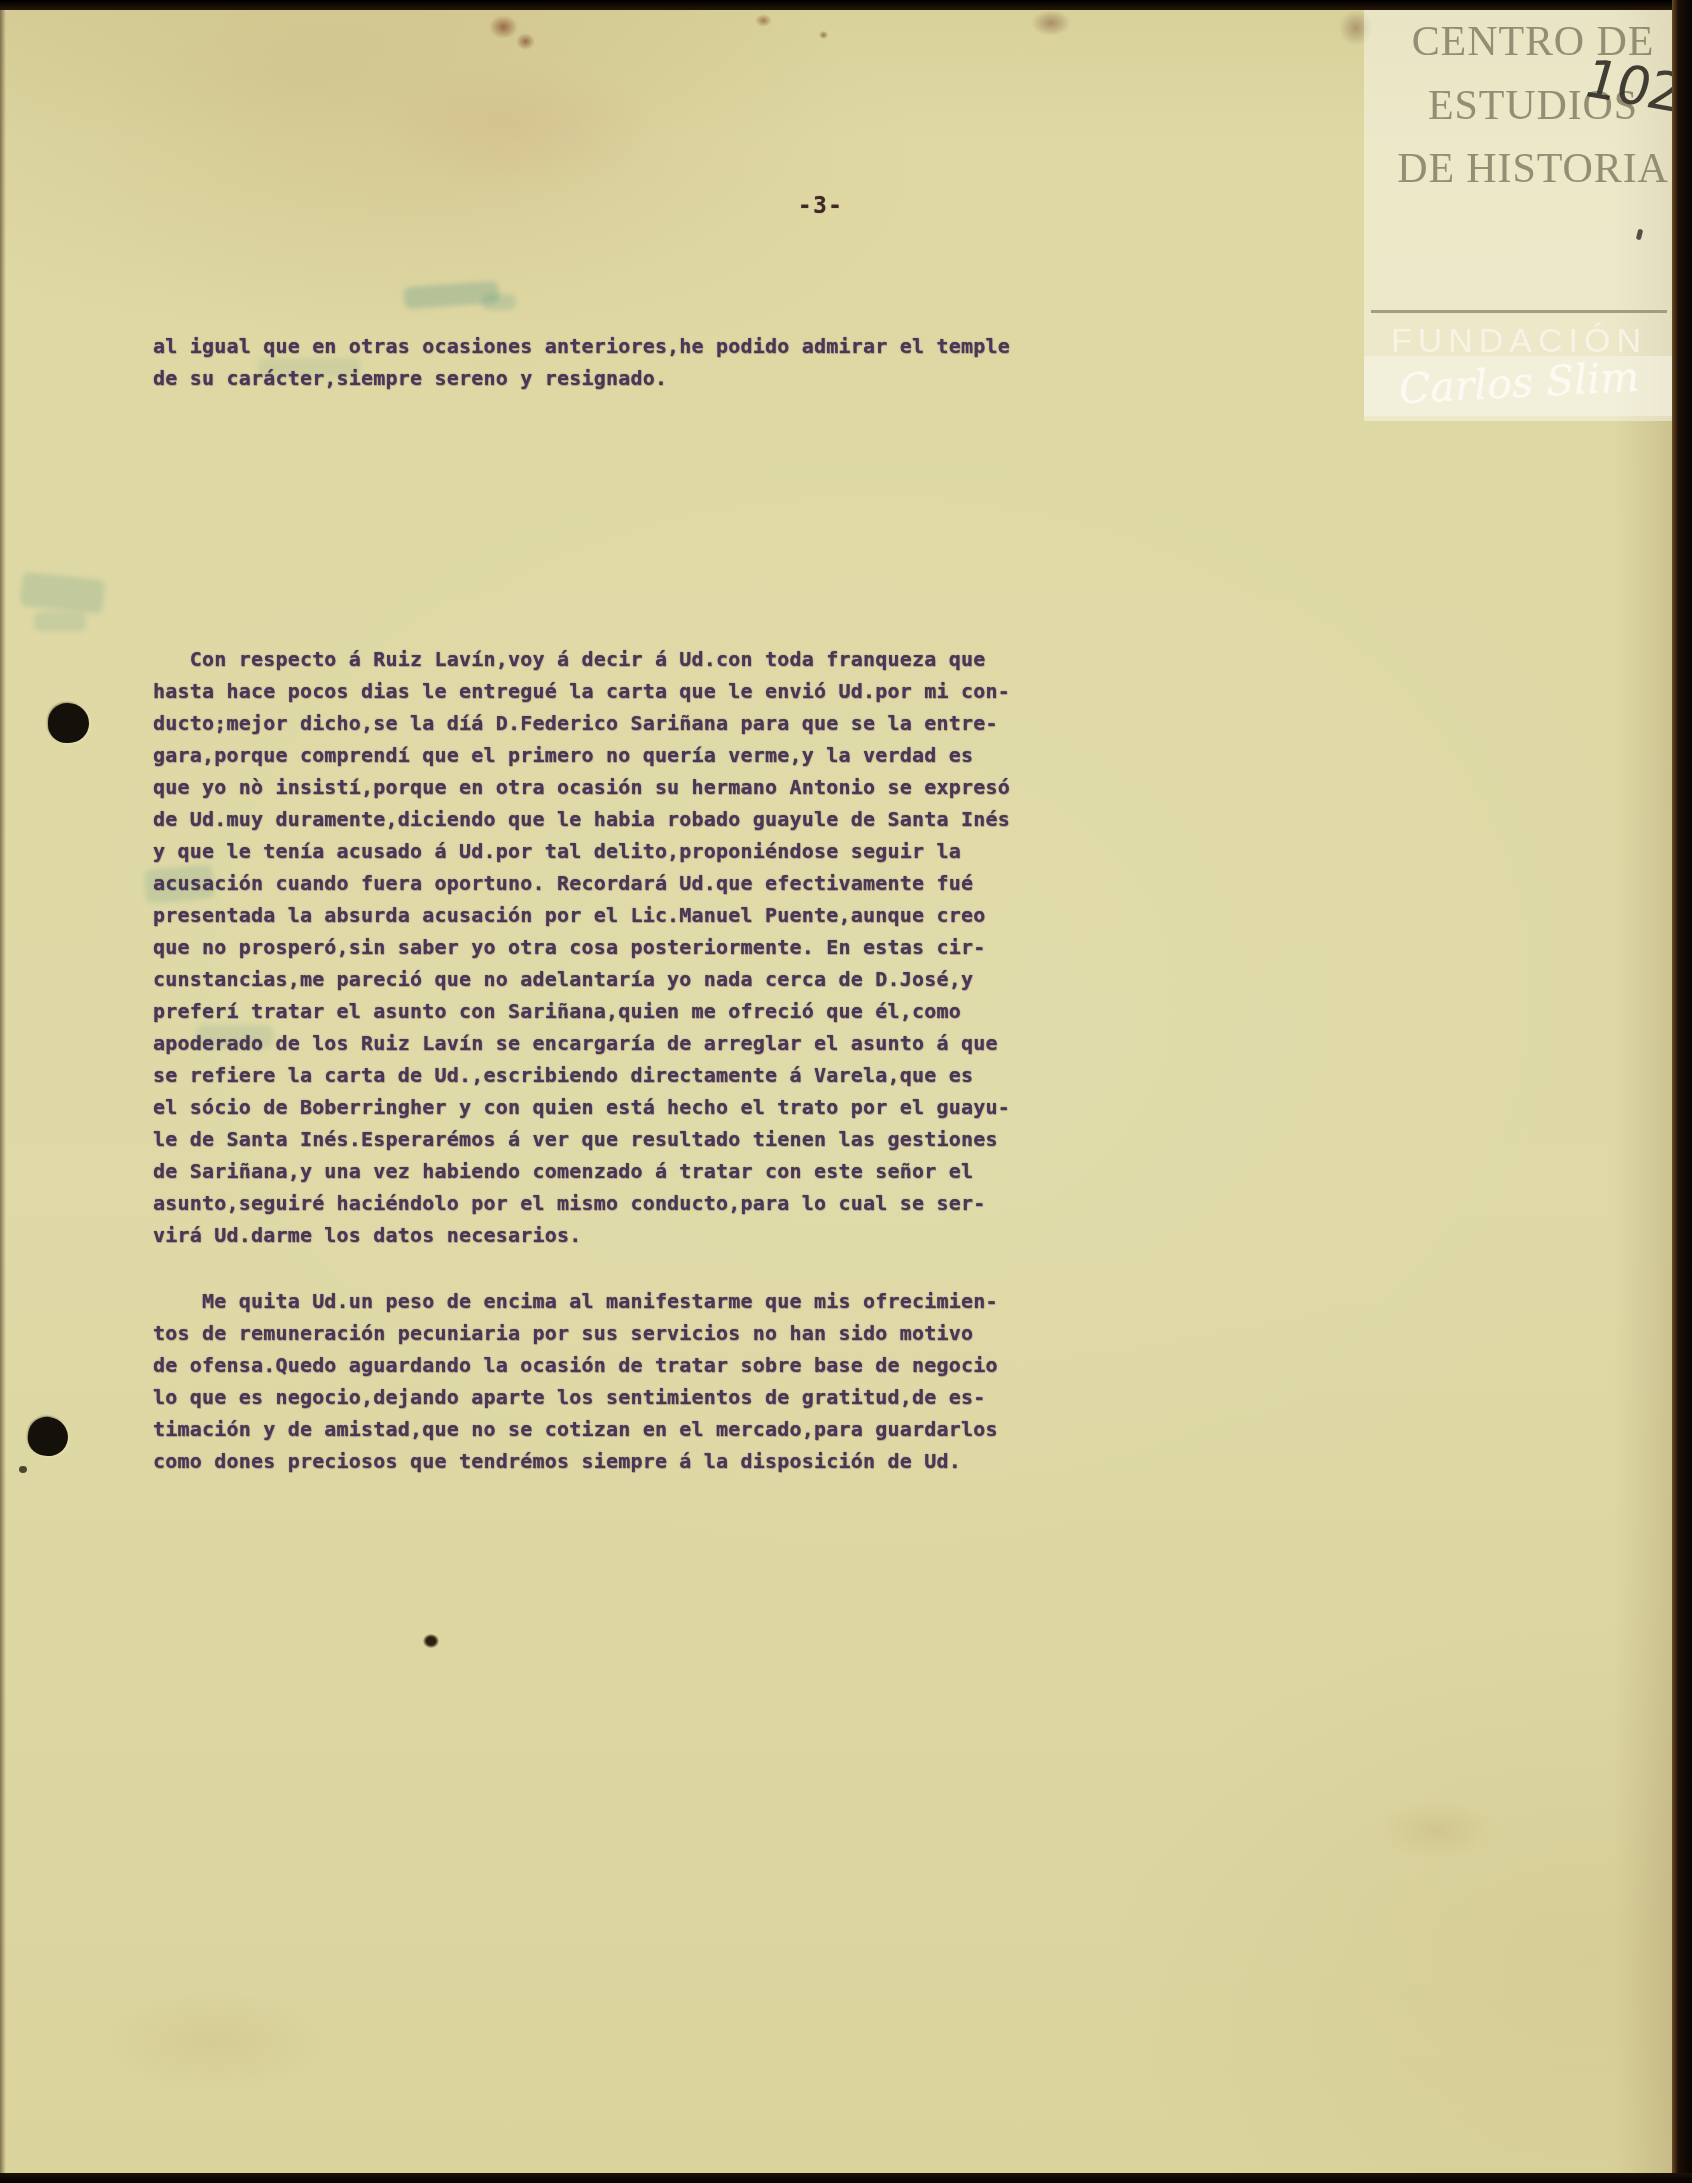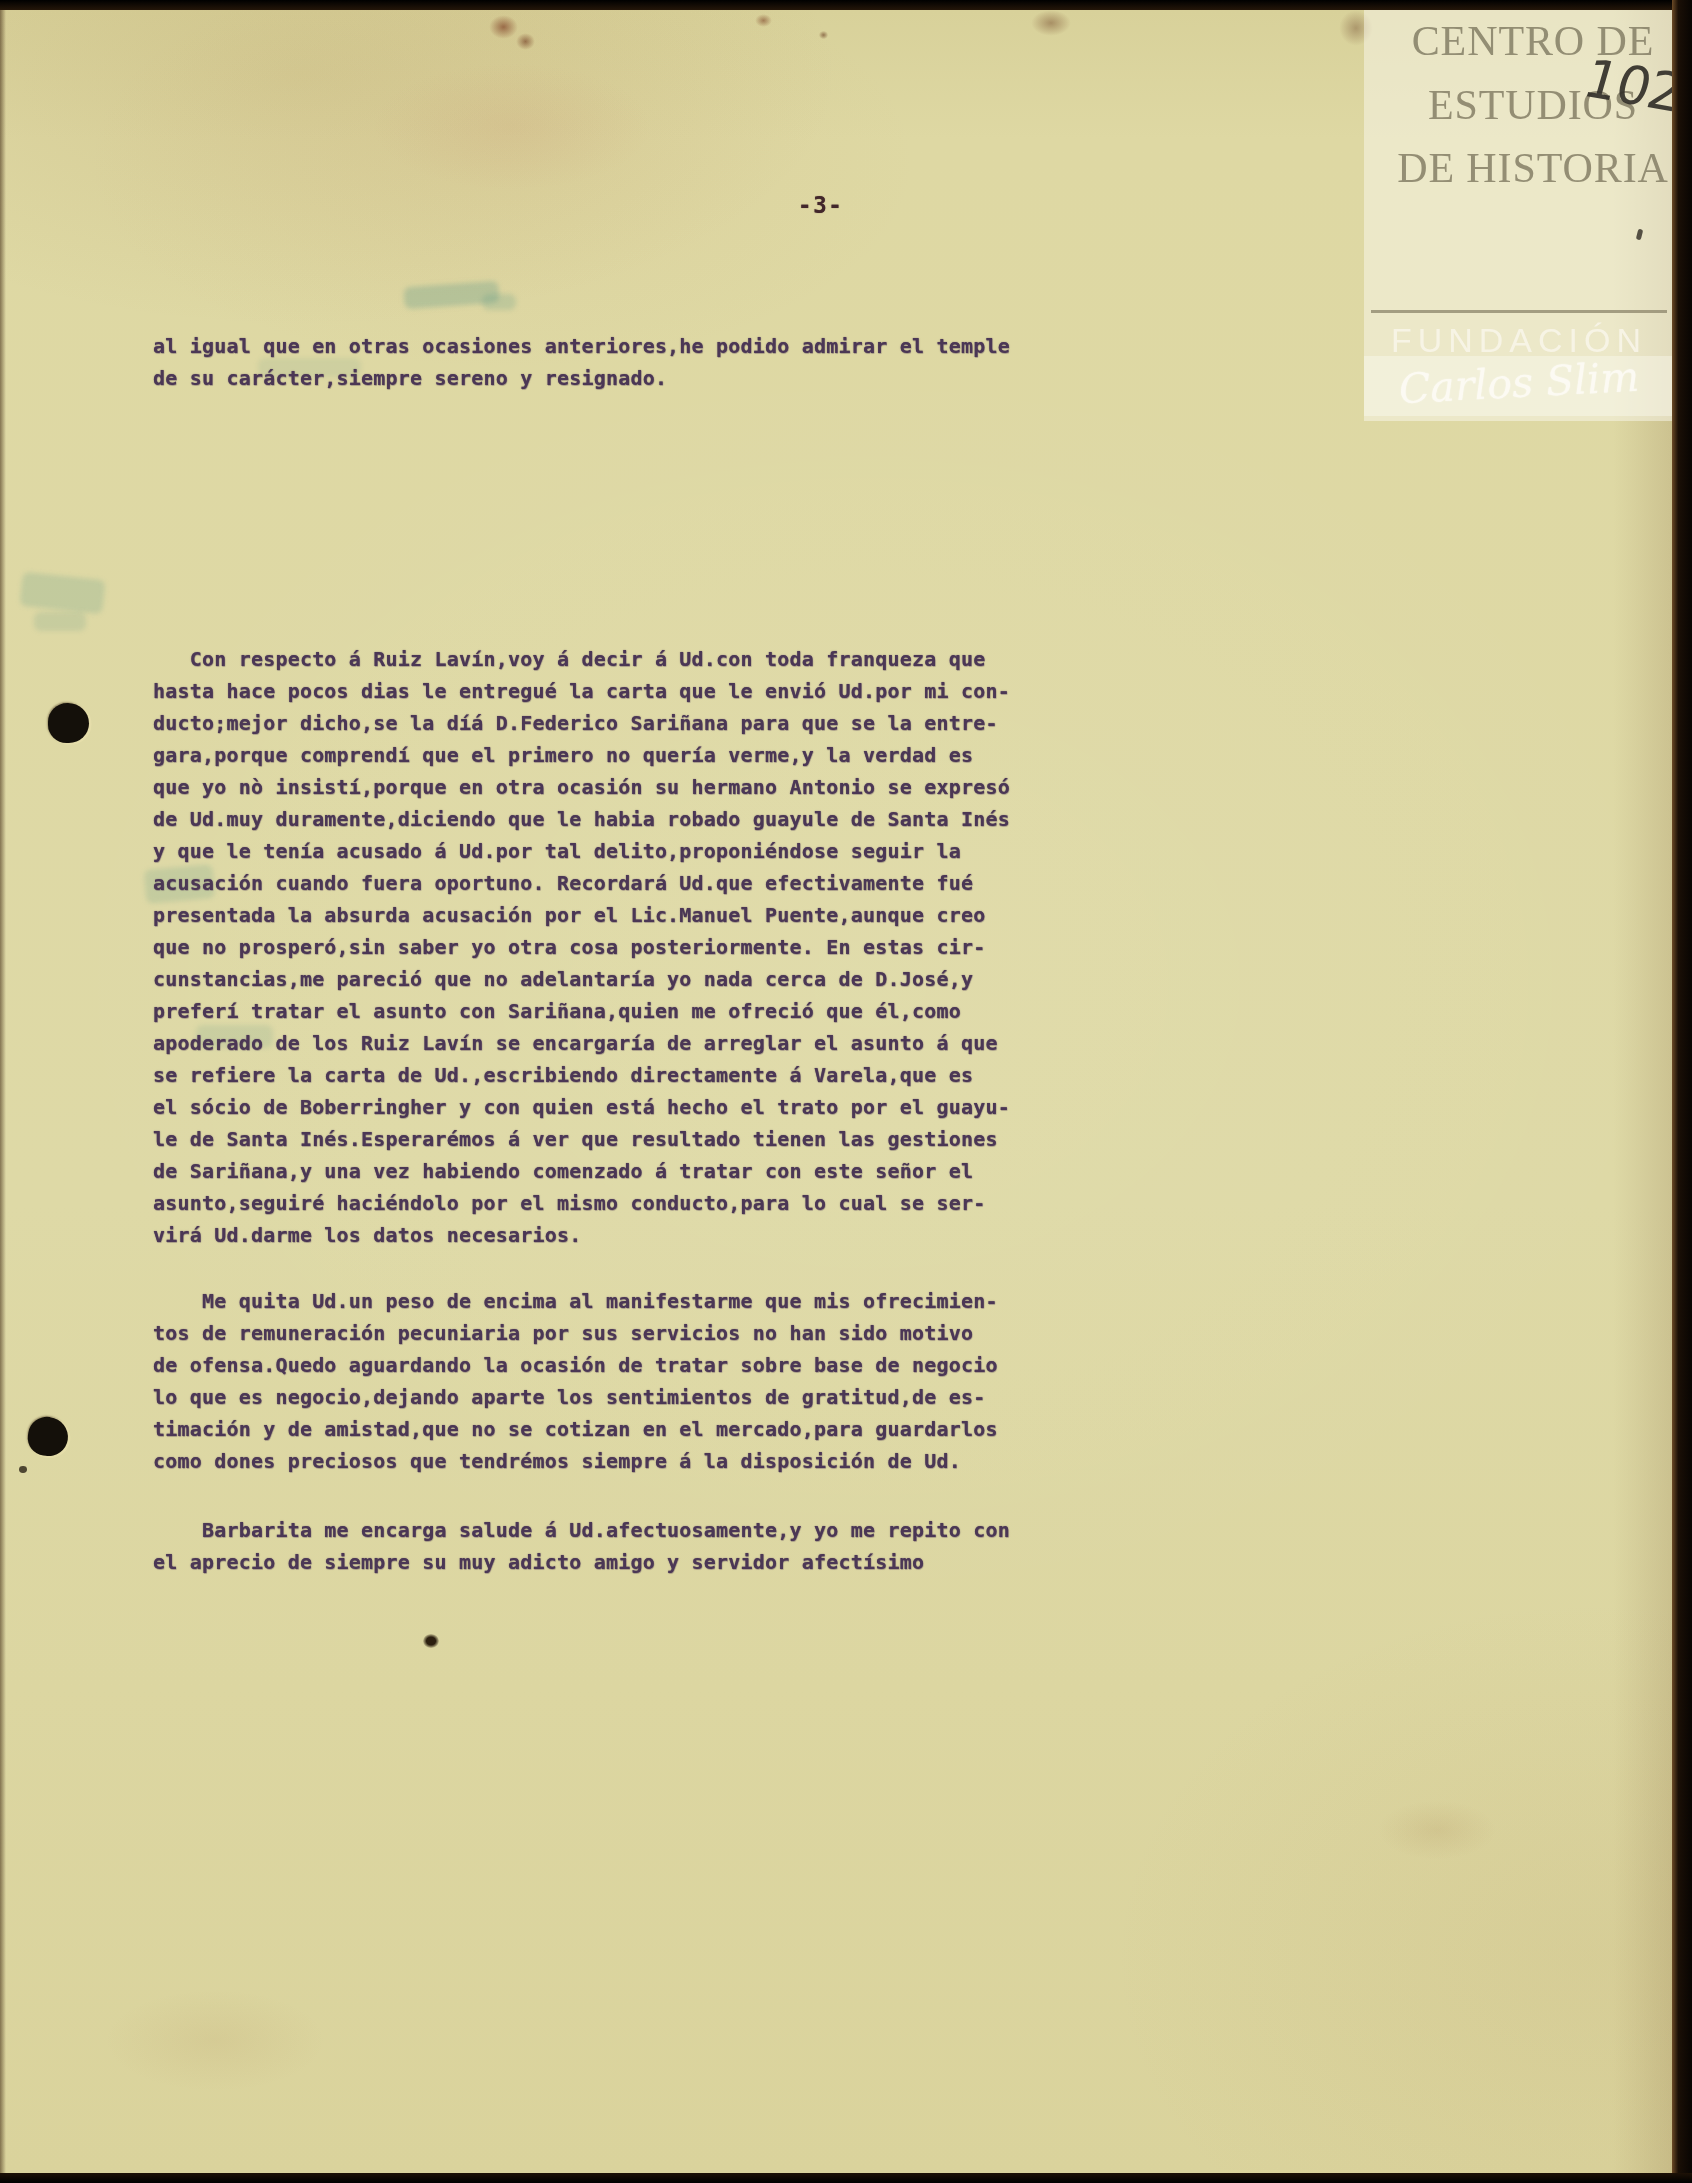--- a/index.html
+++ b/index.html
@@ -138,22 +138,20 @@
 le de Santa Inés.Esperarémos á ver que resultado tienen las gestiones
 de Sariñana,y una vez habiendo comenzado á tratar con este señor el
 asunto,seguiré haciéndolo por el mismo conducto,para lo cual se ser-
 virá Ud.darme los datos necesarios.</div>
     <div class="para p5">    Me quita Ud.un peso de encima al manifestarme que mis ofrecimien-
 tos de remuneración pecuniaria por sus servicios no han sido motivo
 de ofensa.Quedo aguardando la ocasión de tratar sobre base de negocio
 lo que es negocio,dejando aparte los sentimientos de gratitud,de es-
 timación y de amistad,que no se cotizan en el mercado,para guardarlos
 como dones preciosos que tendrémos siempre á la disposición de Ud.</div>
-    <div class="para p6">    Barbarita me encarga salude á Ud.afectuosamente,y yo me repito con
-el aprecio de siempre su muy adicto amigo y servidor afectísimo</div>
 
     <div class="hole hole1"></div>
     <div class="hole hole2"></div>
     <div class="hole2b"></div>
 
     <div class="watermark">
       <div class="wm-line wm-l1">CENTRO DE</div>
       <div class="wm-line wm-l2">ESTUDIOS</div>
       <div class="wm-line wm-l3">DE HISTORIA</div>
       <div class="wm-divider"></div>

